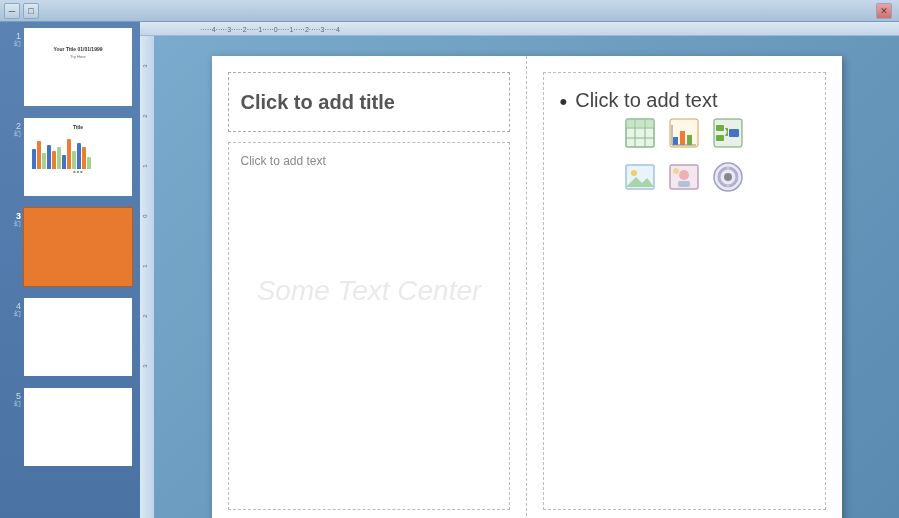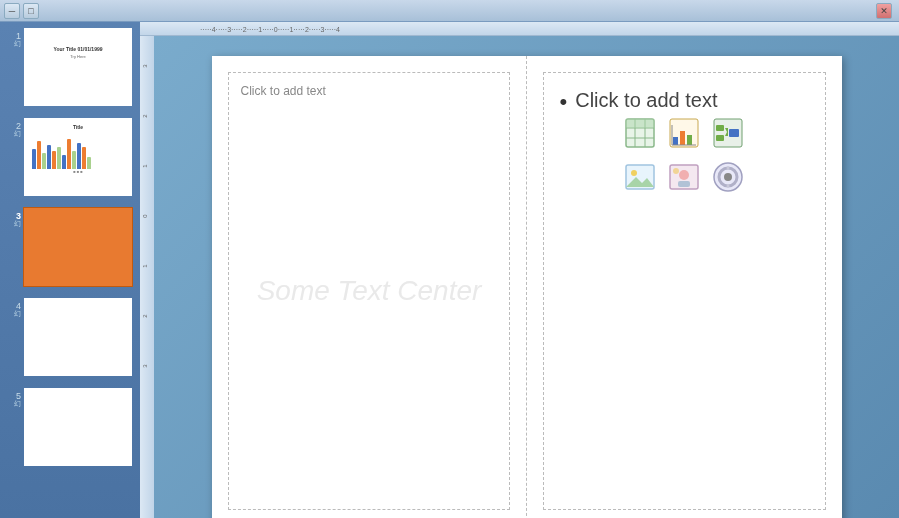--- a/index.html
+++ b/index.html
@@ -455,20 +455,23 @@
       <div class="slide-area">
 
         <div class="slide-canvas">
 
           <div class="slide-watermark">Some Text Center</div>
 
           <div class="slide-two-col">
 
             <div class="slide-left-col">
 
+              <div class="title-placeholder">
+                <span class="title-placeholder-text">Click to add title</span>
+              </div>
 
               <div class="text-placeholder">
                 <span class="text-placeholder-text">Click to add text</span>
               </div>
 
             </div>
 
             <div class="slide-right-col">
 
               <div class="right-text-area">

